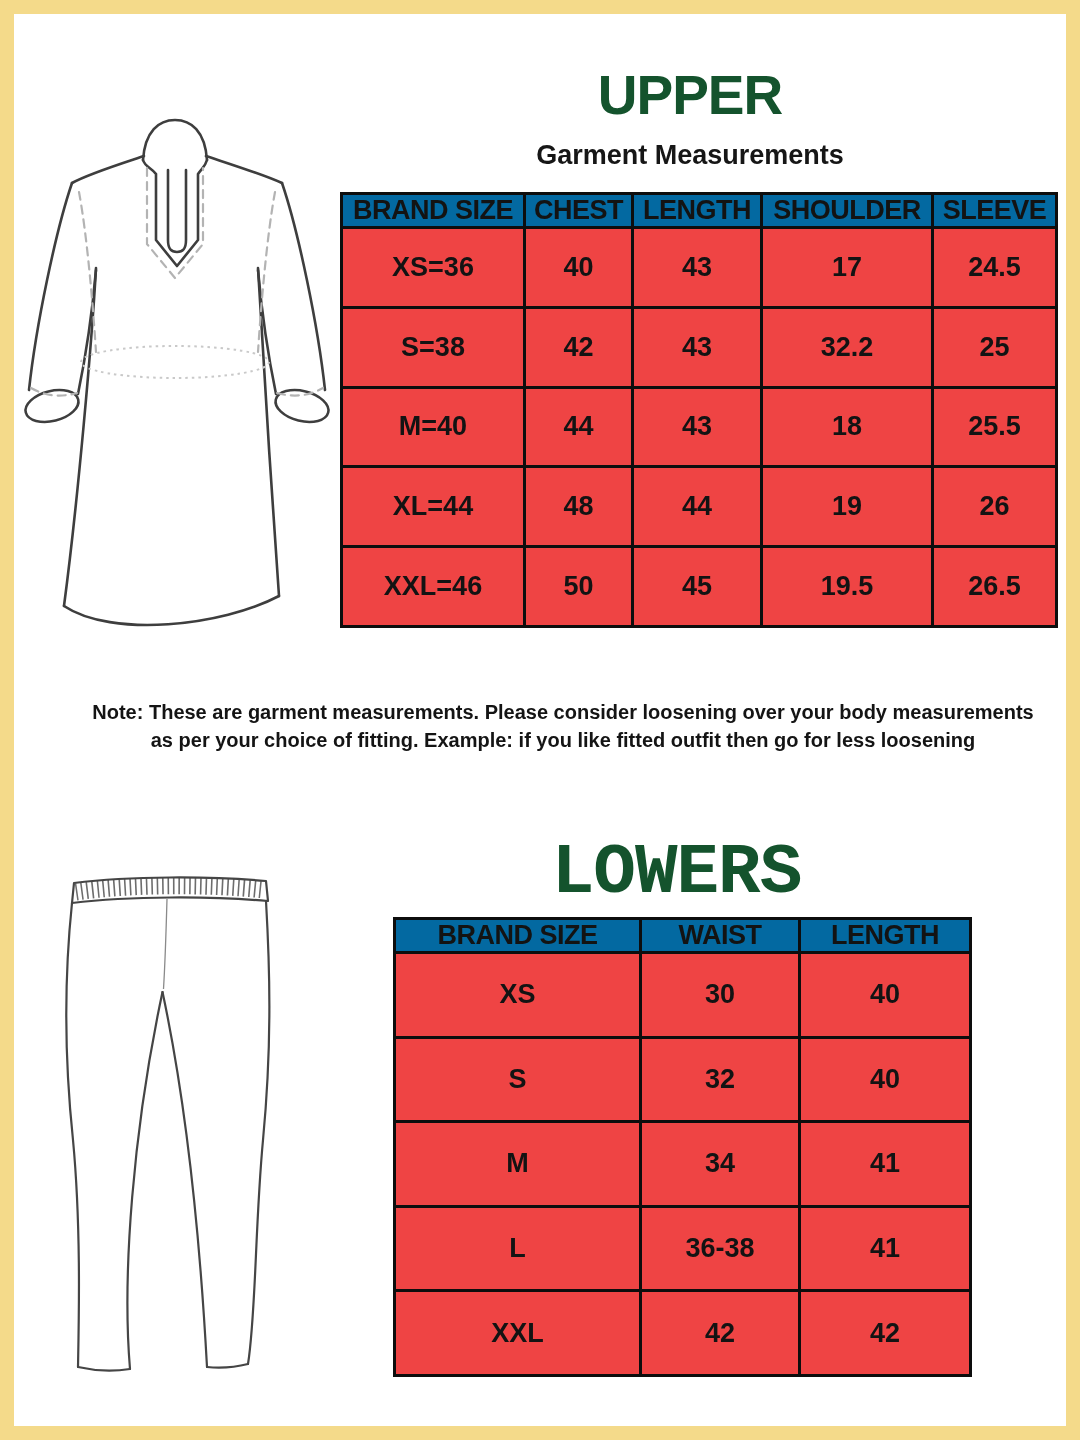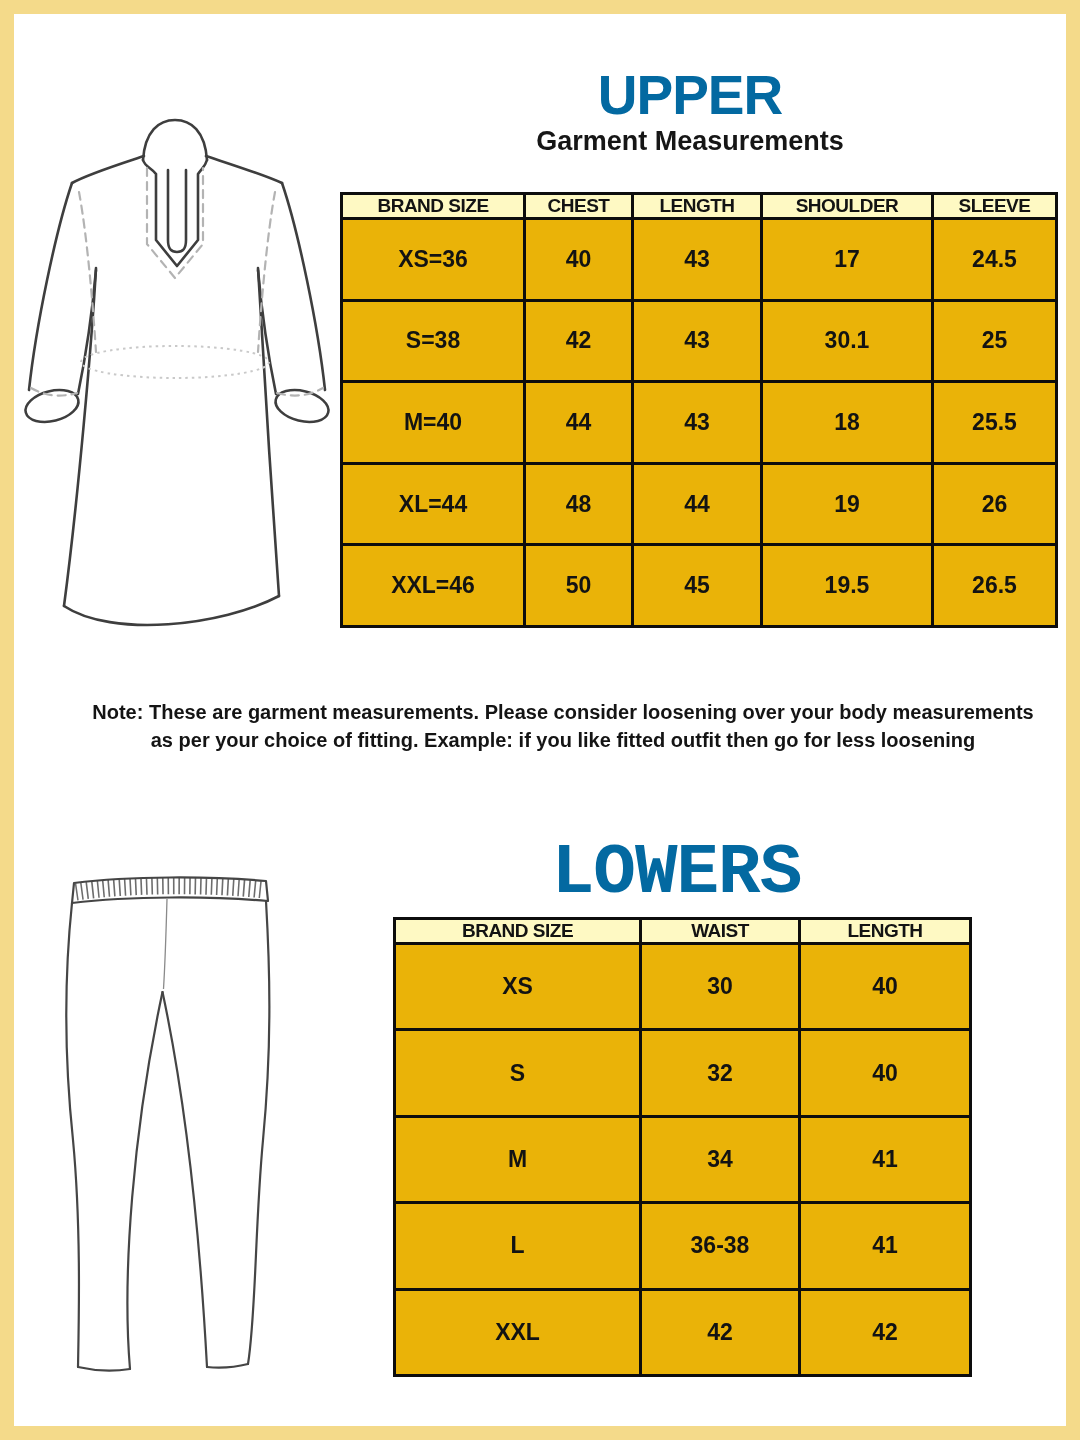--- a/index.html
+++ b/index.html
@@ -9,41 +9,41 @@
     box-sizing:border-box;
     border:14px solid #F4DA8A;
     background:#ffffff;
     font-family:"Liberation Sans","DejaVu Sans",sans-serif;
     color:#111111;
     overflow:hidden;
   }
   .abs{position:absolute;}
   .section-title{
     margin:0;font-weight:bold;line-height:1;
-    text-align:center;letter-spacing:-1px;color:#0369a1;
+    text-align:center;letter-spacing:-1px;color:#14532d;
   }
   .upper-title{left:326px;top:54px;width:700px;font-size:55px;}
   .upper-subtitle{
-    left:326px;top:112px;width:700px;margin:0;
+    left:326px;top:126px;width:700px;margin:0;
     font-size:27px;font-weight:bold;text-align:center;color:#161616;
   }
   .lowers-title{left:379px;top:824px;width:567px;font-size:71px;font-family:Liberation Mono, monospace;}
   table.size-table{
     border-collapse:collapse;table-layout:fixed;
     text-align:center;font-weight:bold;color:#131313;
   }
   table.size-table th,table.size-table td{
     border:3px solid #0d0d0d;padding:0;vertical-align:middle;
     overflow:hidden;white-space:nowrap;
   }
   table.size-table th{
-    background:#fef9c3;font-size:19px;letter-spacing:-0.5px;
+    background:#0369a1;font-size:27px;letter-spacing:-0.5px;
   }
   table.size-table td{
-    background:#eab308;font-size:23px;
+    background:#ef4444;font-size:27px;
   }
   #upper-table{left:326px;top:178px;width:700px;height:436px;}
   #upper-table th:nth-child(1){width:180px}
   #upper-table th:nth-child(2){width:105px}
   #upper-table th:nth-child(3){width:126px}
   #upper-table th:nth-child(4){width:168px}
   #upper-table th:nth-child(5){width:121px}
   #lowers-table{left:379px;top:903px;width:567px;height:460px;}
   #lowers-table th:nth-child(1){width:243px}
   #lowers-table th:nth-child(2){width:156px}
@@ -121,21 +121,21 @@
           <td>XS=36</td>
           <td>40</td>
           <td>43</td>
           <td>17</td>
           <td>24.5</td>
         </tr>
         <tr>
           <td>S=38</td>
           <td>42</td>
           <td>43</td>
-          <td>30.1</td>
+          <td>32.2</td>
           <td>25</td>
         </tr>
         <tr>
           <td>M=40</td>
           <td>44</td>
           <td>43</td>
           <td>18</td>
           <td>25.5</td>
         </tr>
         <tr>

